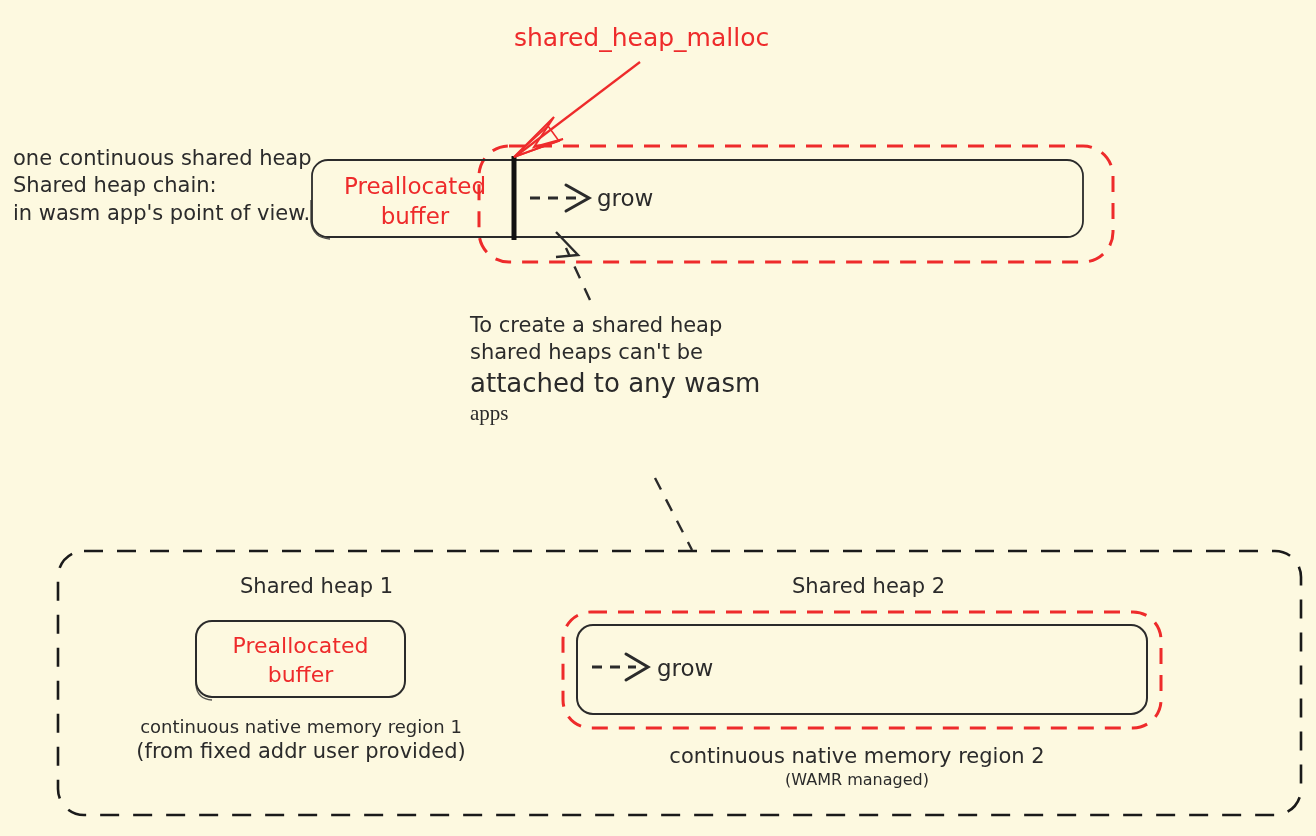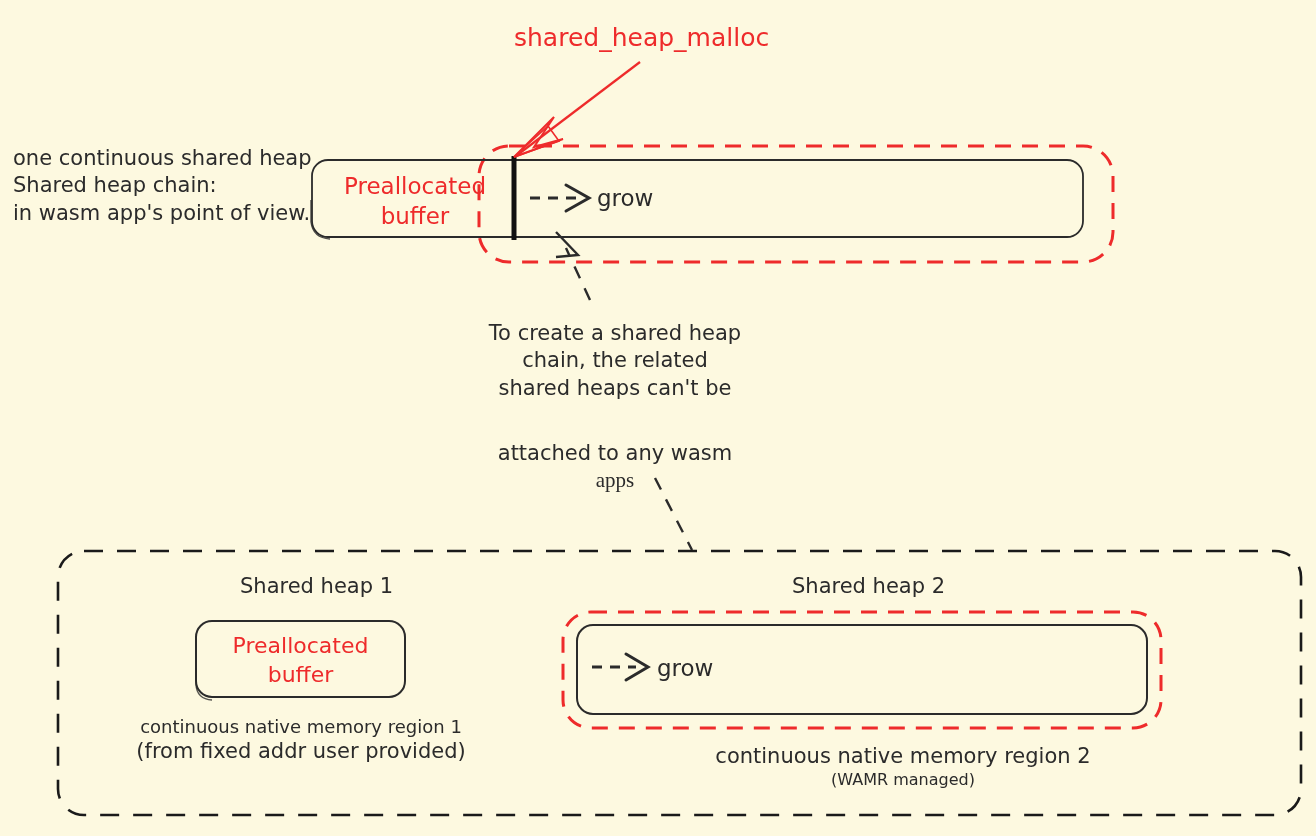--- a/index.html
+++ b/index.html
@@ -85,42 +85,41 @@
     <div class="txt" style="position:static; font-size:21px;">in wasm app's point of view.</div>
   </div>
 
   <div style="position:absolute; left:330px; top:172px; width:170px; text-align:center;">
     <div class="txt red" style="position:static; font-size:23px;">Preallocated</div>
     <div class="txt red" style="position:static; font-size:23px;">buffer</div>
   </div>
 
   <div class="txt" style="left:597px; top:184px; font-size:23px;">grow</div>
 
-  <div style="position:absolute; left:470px; top:320px; width:290px; text-align:center;">
+  <div style="position:absolute; left:470px; top:312px; width:290px; text-align:left;">
     <div class="txt" style="position:static; font-size:21px;">To create a shared heap</div>
-    <div class="txt" style="position:static; font-size:21px;">chain, the related</div>
     <div class="txt" style="position:static; font-size:21px;">shared heaps can't be</div>
-    <div class="txt" style="position:static; font-size:21px;margin-top:38px;">attached to any wasm</div>
+    <div class="txt" style="position:static; font-size:26px;">attached to any wasm</div>
     <div class="txt" style="position:static; font-size:21px;font-family:Liberation Serif, serif;">apps</div>
   </div>
 
   <div class="txt" style="left:240px; top:573px; font-size:21px;">Shared heap 1</div>
 
   <div style="position:absolute; left:196px; top:632px; width:209px; text-align:center;">
     <div class="txt red" style="position:static; font-size:22px;">Preallocated</div>
     <div class="txt red" style="position:static; font-size:22px;">buffer</div>
   </div>
 
   <div style="position:absolute; left:96px; top:715px; width:410px; text-align:center;">
     <div class="txt" style="position:static; font-size:18px;">continuous native memory region 1</div>
     <div class="txt" style="position:static; font-size:21px;">(from fixed addr user provided)</div>
   </div>
 
   <div class="txt" style="left:792px; top:573px; font-size:21px;">Shared heap 2</div>
 
   <div class="txt" style="left:657px; top:654px; font-size:23px;">grow</div>
 
-  <div style="position:absolute; left:688px; top:743px; width:430px; text-align:center;">
+  <div style="position:absolute; left:642px; top:743px; width:430px; text-align:center;">
     <div class="txt" style="position:static; font-size:21px;">continuous native memory region 2</div>
     <div class="txt" style="position:static; font-size:16px;">(WAMR managed)</div>
   </div>
 
 </div>
 
 </body></html>

